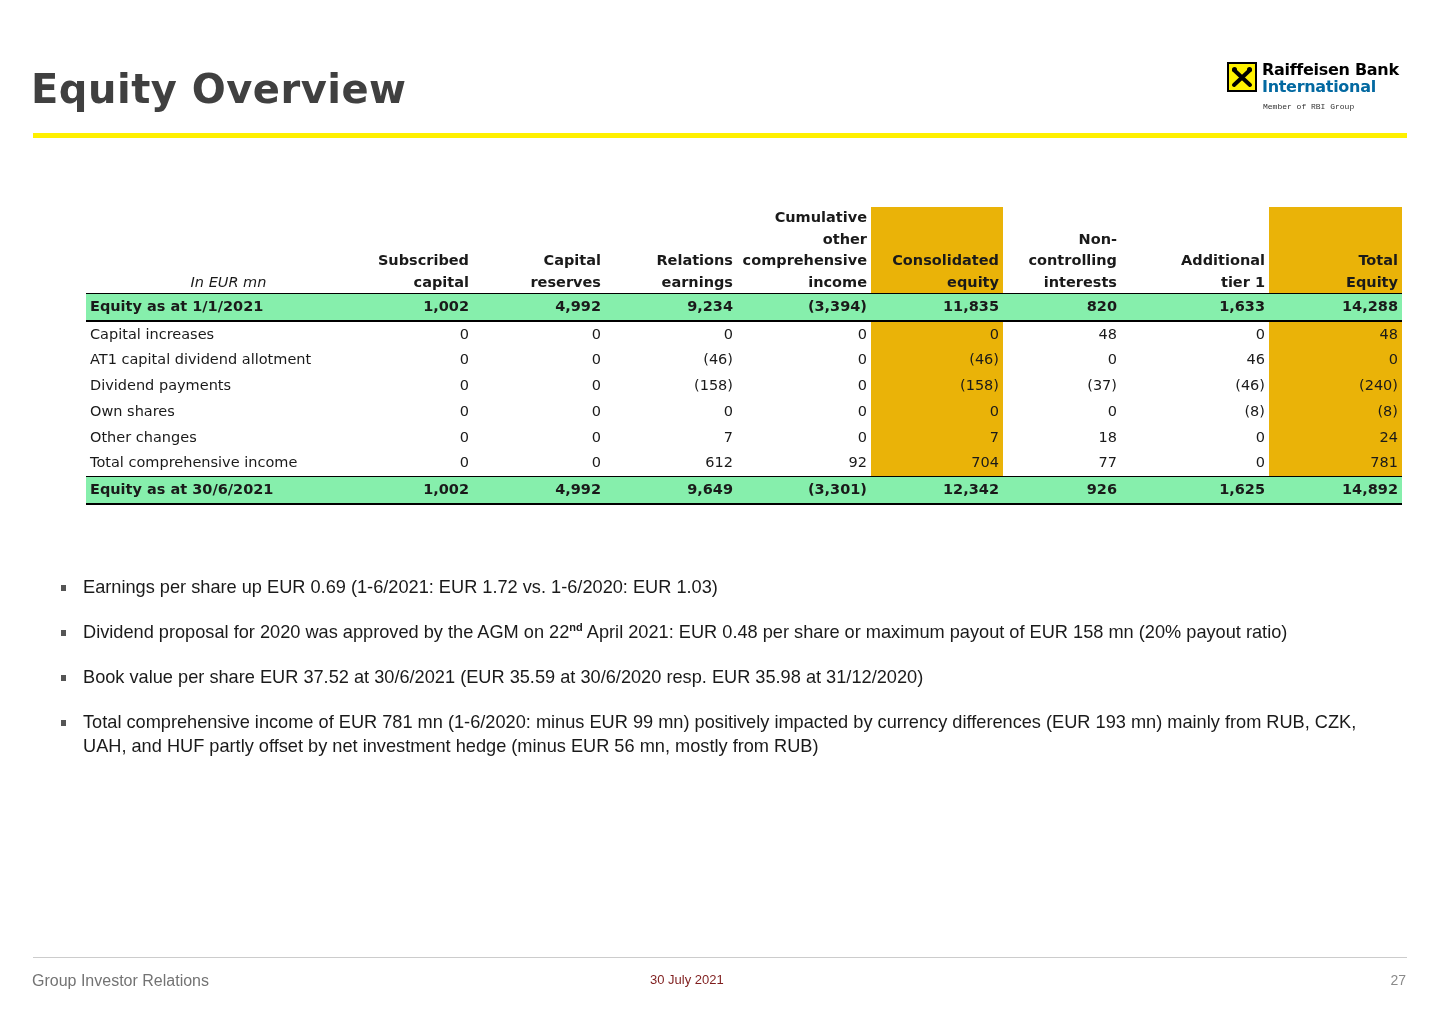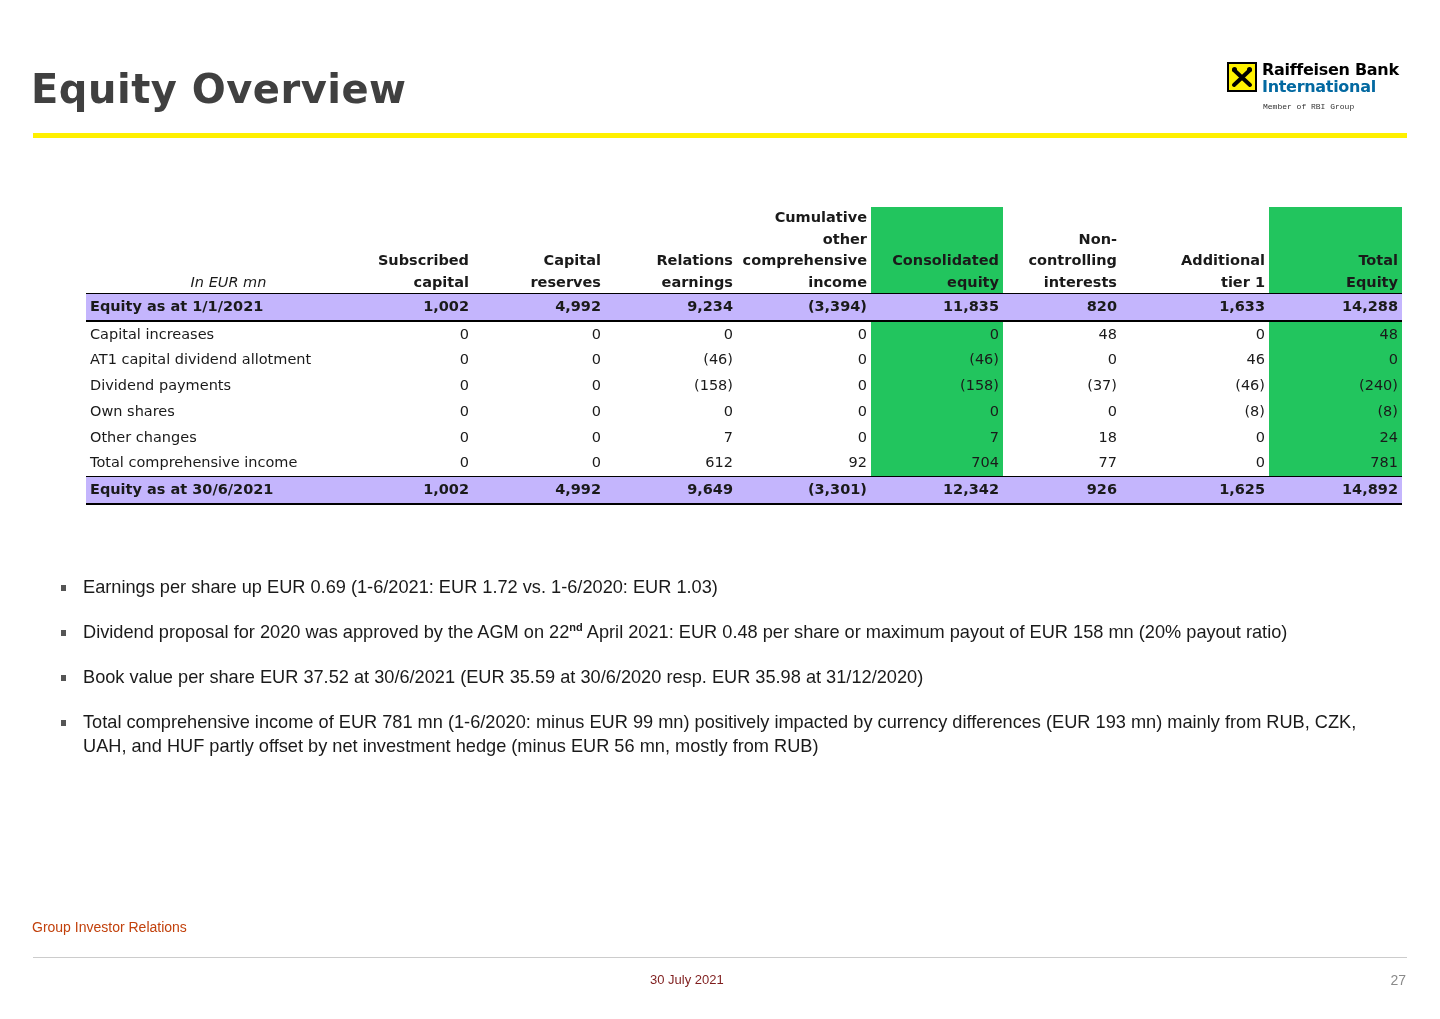--- a/index.html
+++ b/index.html
@@ -26,35 +26,35 @@
   table { border-collapse: collapse; width: 1316px; table-layout: fixed; font-size: 14.5px; margin-left: 24px; }
   col.c-label { width: 285px; }
   col.c1 { width: 102px; } col.c2 { width: 132px; } col.c3 { width: 132px; }
   col.c4 { width: 134px; } col.c5 { width: 132px; } col.c6 { width: 118px; }
   col.c7 { width: 148px; } col.c8 { width: 133px; }
   th { font-weight: bold; text-align: right; vertical-align: bottom; line-height: 21.5px;
        padding: 0 4px 0 0; font-size: 14.5px; color: #1a1a1a; }
   th.label { text-align: center; font-weight: normal; padding-left: 4px; font-style: italic; }
   td { text-align: right; padding: 0 4px 0 0; height: 25.7px; line-height: 25.7px; white-space: nowrap; }
   td.label { text-align: left; padding-left: 4px; }
-  .shade { background: #22c55e; }
+  .shade { background: #eab308; }
   tr.head-row th { border-bottom: 1.5px solid #000; }
-  tr.hl td { background: #c4b5fd; font-weight: bold; }
+  tr.hl td { background: #86efac; font-weight: bold; }
   tr.hl.first td { border-bottom: 2px solid #000; }
   tr.hl.last td { border-top: 1.5px solid #000; border-bottom: 2px solid #000; }
 
   
   .bullets { position: absolute; left: 60px; top: 575px; width: 1330px; list-style: none; margin: 0; padding: 0; }
   .bullets li { position: relative; padding-left: 23px; font-size: 18.2px; line-height: 24px; margin-bottom: 21px;
                 color: #1a1a1a; font-family: "Liberation Sans", sans-serif; }
   .bullets li .sq { position: absolute; left: 1px; top: 10px; width: 5px; height: 6px; background: #555; }
   .bullets sup { font-size: 11px; line-height: 0; font-weight: bold; }
 
   .footer-rule { position: absolute; left: 33px; top: 957px; width: 1374px; height: 1px; background: #cccccc; }
-  .footer-left { position: absolute; left: 32px; top: 919px; font-size: 14px; color: #c2410c; font-family: "Liberation Sans", sans-serif; }
+  .footer-left { position: absolute; left: 32px; top: 972px; font-size: 16px; color: #737373; font-family: "Liberation Sans", sans-serif; }
   .footer-mid { position: absolute; left: 650px; top: 972px; font-size: 13px; color: #7f1d1d; font-family: "Liberation Sans", sans-serif; }
   .footer-right { position: absolute; right: 34px; top: 972px; font-size: 14px; color: #8a8a8a; font-family: "Liberation Sans", sans-serif; }
 </style>
 </head>
 <body>
 
 <div class="title">Equity Overview</div>
 <div class="title-rule"></div>
 
 <div class="logo">

